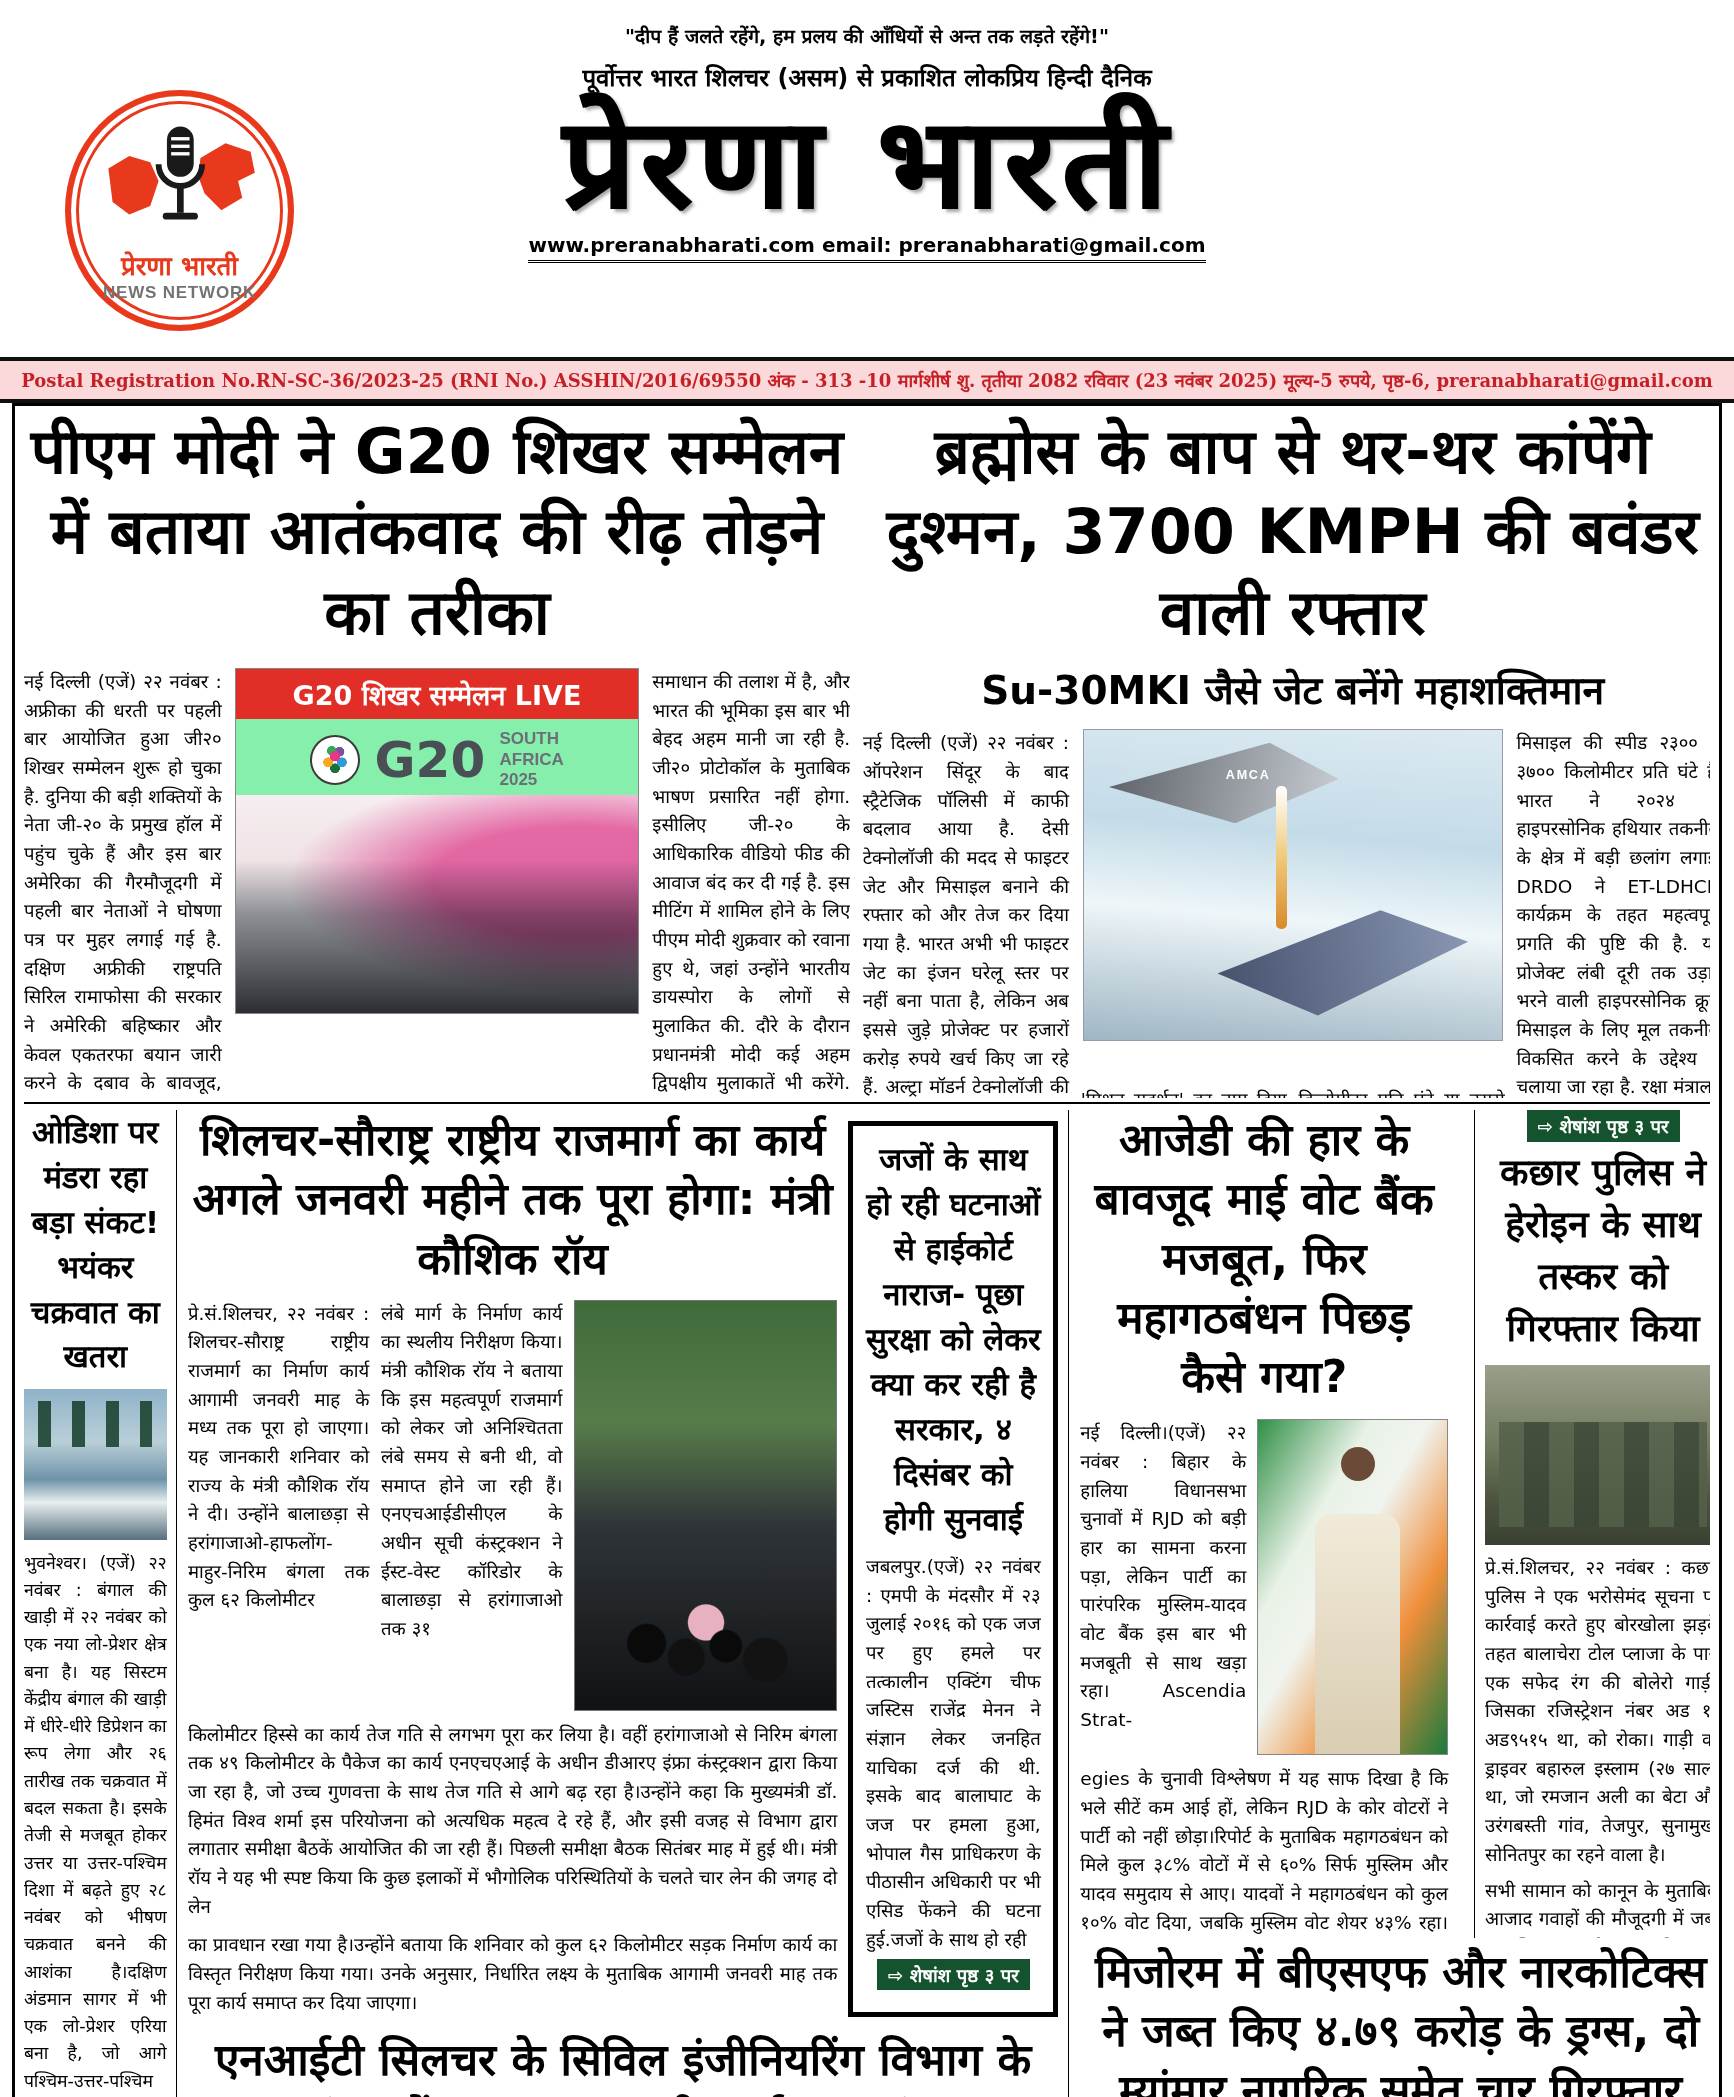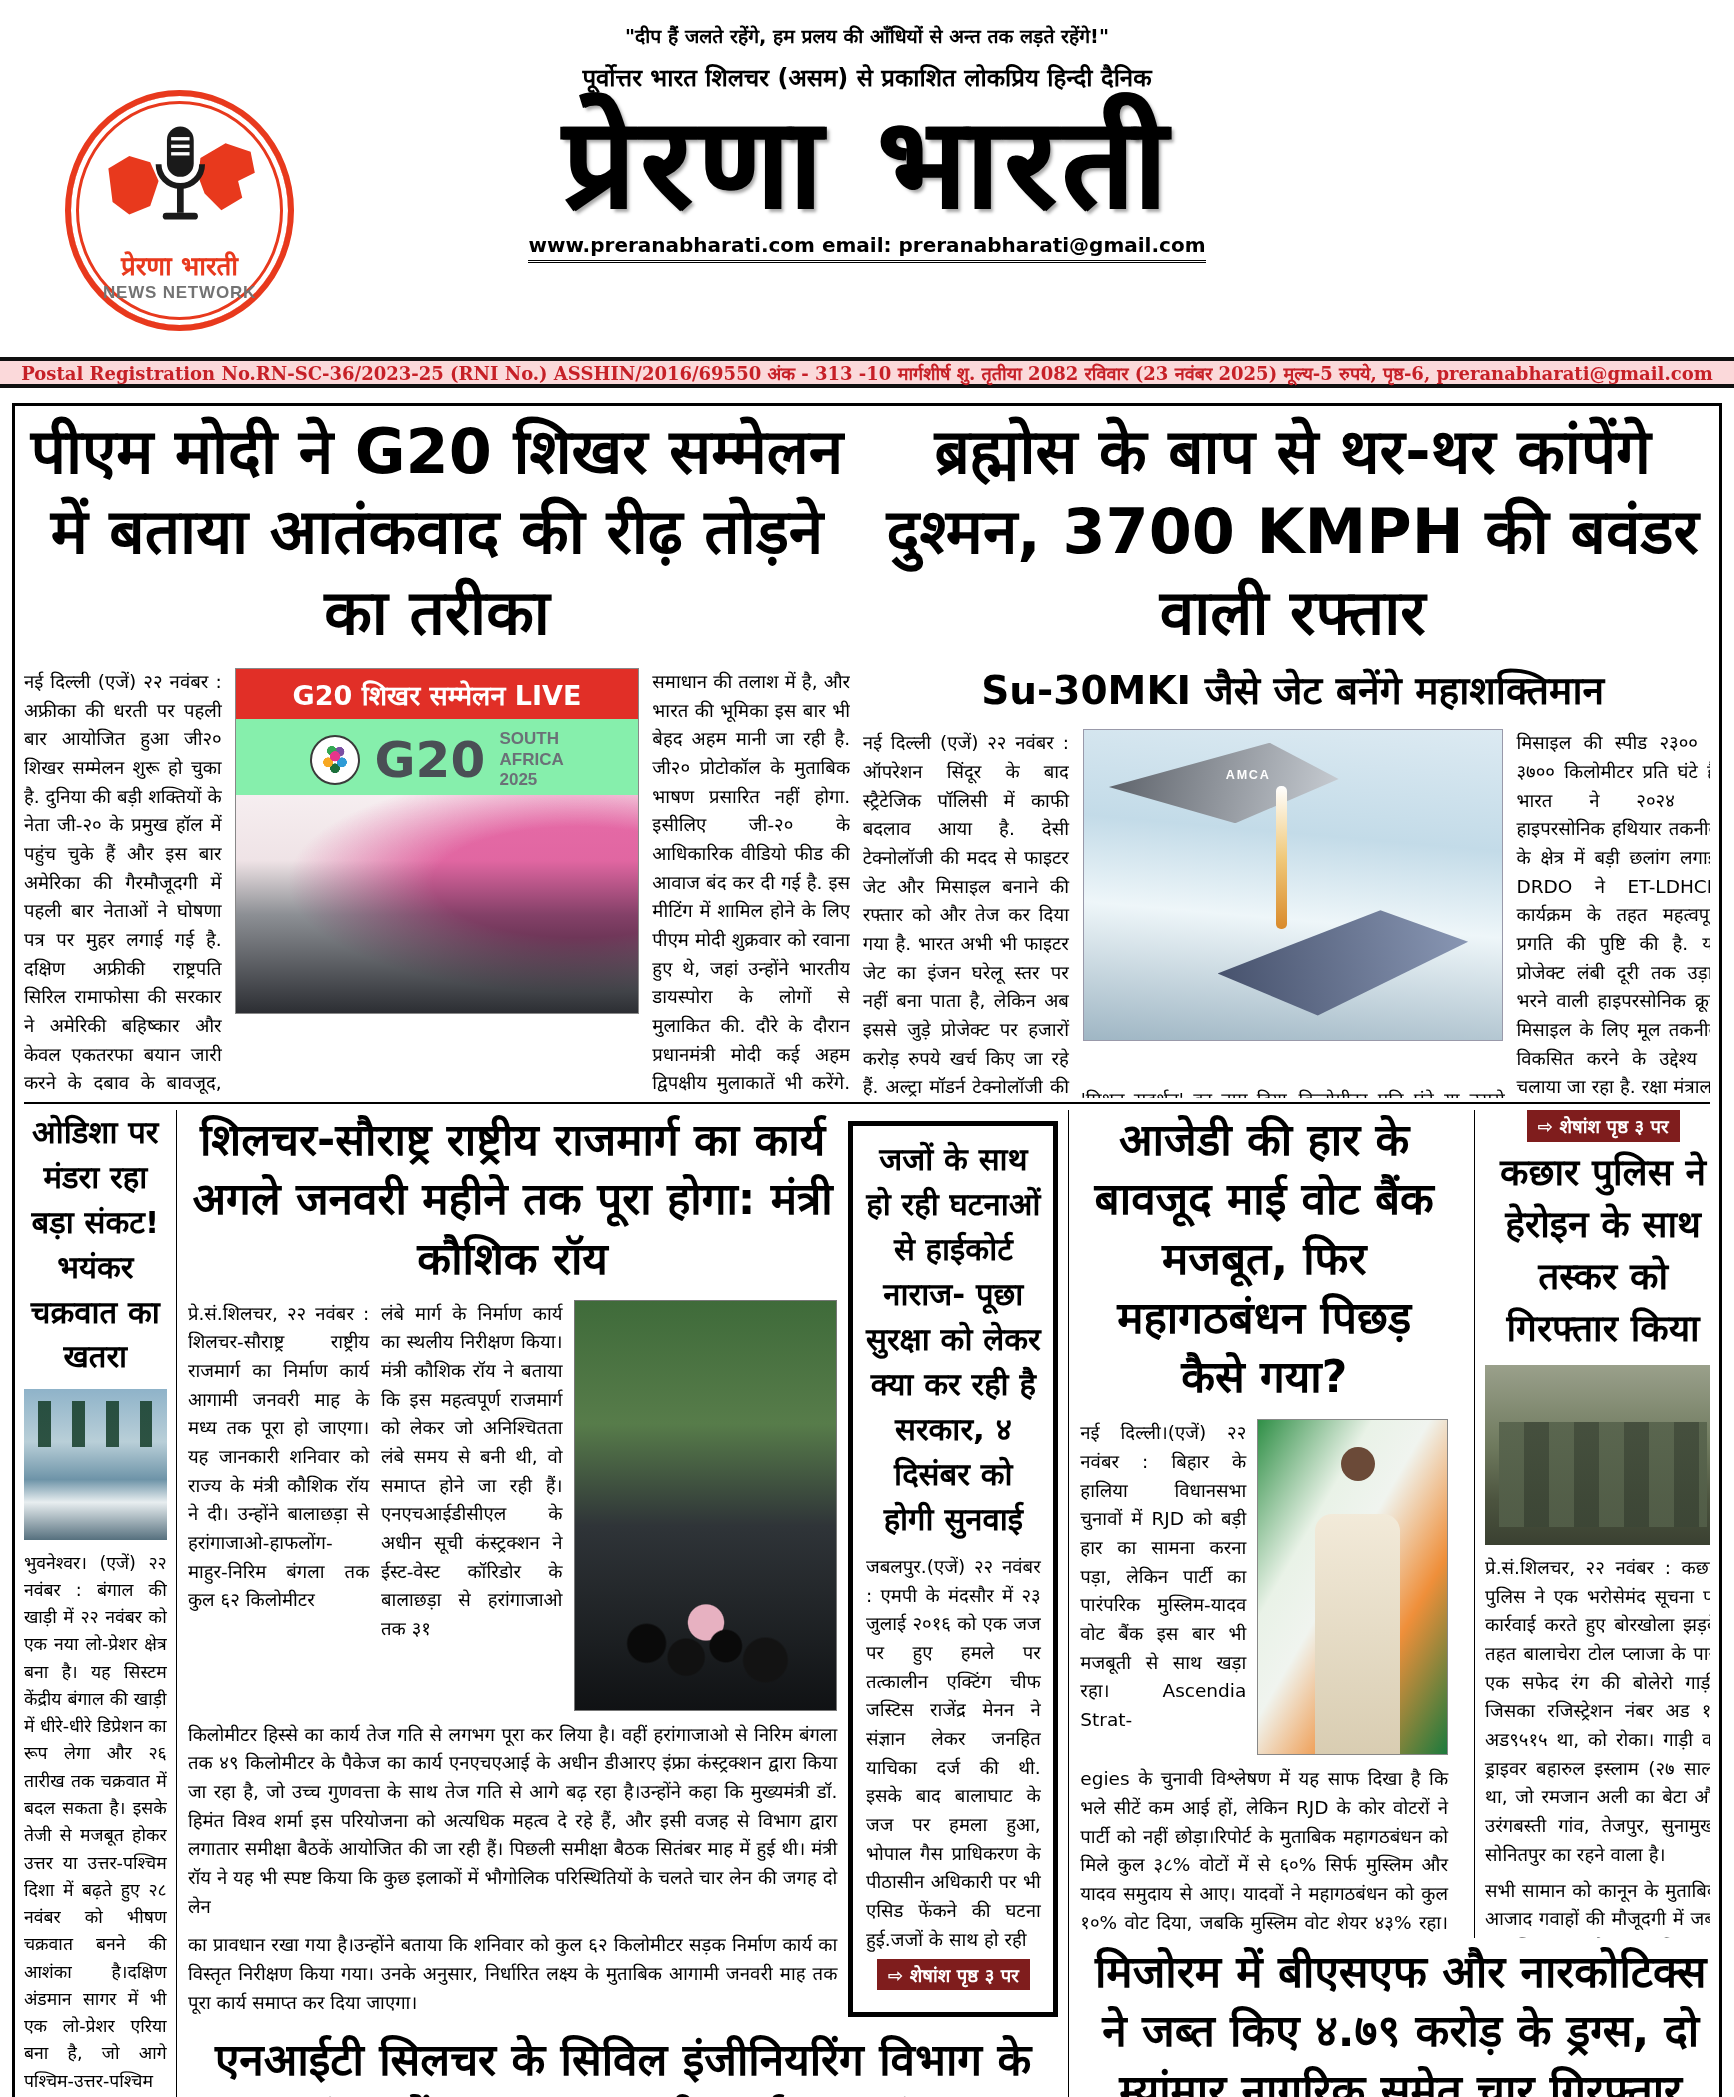--- a/index.html
+++ b/index.html
@@ -15,29 +15,29 @@
     font-family:"DejaVu Sans",sans-serif; text-shadow:2.1px 0 #000, 4.2px 2.5px 3.4px rgba(0,0,0,.35); }
   .webline { display:inline-block; margin-top:1.7px; font-size:20px; font-weight:bold;
     border-bottom:3.8px double #000; padding-bottom:2.5px; font-family:"DejaVu Sans",sans-serif; }
   .logo { position:absolute; left:65px; top:90px; width:229px; height:241px; background:#fff;
     border:6.3px solid #e8391d; border-radius:50%; box-shadow:inset 0 0 0 5px #fff, inset 0 0 0 8px #e8391d;
     display:flex; flex-direction:column; align-items:center; justify-content:center; }
   .logo-title { color:#e8391d; font-size:26px; font-weight:900; margin-top:2.5px; font-family:"DejaVu Sans",sans-serif; }
   .logo-sub { color:#737373; font-size:17px; font-weight:700; letter-spacing:0.8px; }
 
   
-  .regbar { height:31px; background:#fbd9da; border-top:4.6px solid #101010; border-bottom:4.6px solid #101010;
+  .regbar { height:46px; background:#fbd9da; border-top:4.6px solid #101010; border-bottom:4.6px solid #101010;
     display:flex; align-items:center; justify-content:center; }
   .regbar span { color:#c62027; font-size:18px; font-weight:bold; font-family:"DejaVu Serif", serif; }
 
   
   .content { position:absolute; top:403px; left:11.7px; right:11.7px; height:2299px;
     border:3.8px solid #000; padding:5.9px 9.2px; overflow:hidden; background:#fff; }
 
-  .marker { display:inline-block; background:#7f1d1d; color:#fff; font-weight:bold; font-size:18.5px;
+  .marker { display:inline-block; background:#14532d; color:#fff; font-weight:bold; font-size:18.5px;
     padding:3.4px 11px; font-family:"DejaVu Sans",sans-serif; }
   .marker-row { text-align:right; margin:4.2px 0; }
 
   h1,h2,h3 { font-family:"DejaVu Sans",sans-serif; font-weight:900; }
   .hl-xl { font-size:62px; line-height:1.3; text-align:center; }
   .hl-lg { font-size:44px; line-height:1.35; text-align:center; }
   .hl-md { font-size:37px; line-height:1.4; text-align:center; }
   .hl-sm { font-size:31px; line-height:1.45; text-align:center; }
   .subhead { font-size:39px; font-weight:900; text-align:center; margin-top:8.4px; font-family:"DejaVu Sans",sans-serif; }
 

